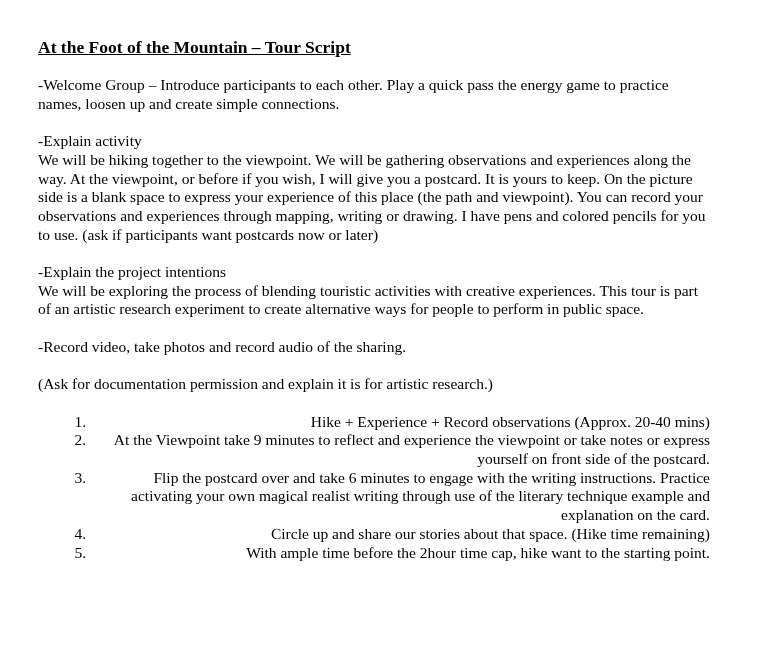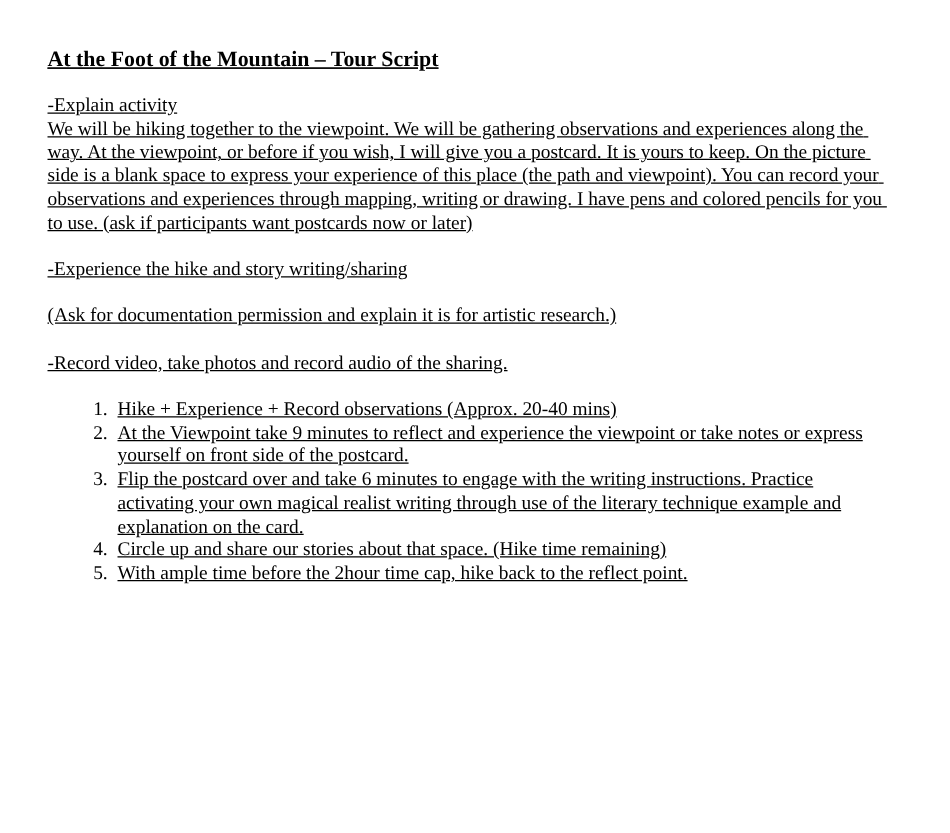--- a/index.html
+++ b/index.html
@@ -11,61 +11,63 @@
     width: 760px;
     height: 652px;
     box-sizing: border-box;
     padding: 38px 50px 0 38px;
     background: #ffffff;
     color: #000000;
     font-family: "Liberation Serif", "DejaVu Serif", serif;
     font-size: 15.5px;
     line-height: 18.7px;
     overflow: hidden;
-    text-decoration: underline;
   }
   .title {
     font-size: 17.5px;
     font-weight: bold;
     text-decoration: underline;
     margin: 0 0 19px 0;
     line-height: 19px;
   }
   .block {
     margin: 0 0 18.7px 0;
     white-space: pre-wrap; 
   }
   ol.steps {
     margin: 0;
     padding-left: 52px; 
+    text-align: right;
   }
   ol.steps li {
     margin: 0;
     padding-left: 4px;
   }
 </style>
 </head>
 <body>
 
 <div class="page">
 
   <h1 class="title">At the Foot of the Mountain – Tour Script</h1>
 
+  <p class="block">-Welcome Group – Introduce participants to each other. Play a quick pass the energy game to practice names, loosen up and create simple connections.</p>
 
   <p class="block">-Explain activity
 We will be hiking together to the viewpoint. We will be gathering observations and experiences along the way. At the viewpoint, or before if you wish, I will give you a postcard. It is yours to keep. On the picture side is a blank space to express your experience of this place (the path and viewpoint). You can record your observations and experiences through mapping, writing or drawing. I have pens and colored pencils for you to use. (ask if participants want postcards now or later)</p>
 
+  <p class="block">-Explain the project intentions
+We will be exploring the process of blending touristic activities with creative experiences. This tour is part of an artistic research experiment to create alternative ways for people to perform in public space.</p>
 
-  <p class="block">-Experience the hike and story writing/sharing</p>
+
+  <p class="block">-Record video, take photos and record audio of the sharing.</p>
 
   <p class="block">(Ask for documentation permission and explain it is for artistic research.)</p>
-
-  <p class="block">-Record video, take photos and record audio of the sharing.</p>
 
   <ol class="steps">
     <li>Hike + Experience + Record observations (Approx. 20-40 mins)</li>
     <li>At the Viewpoint take 9 minutes to reflect and experience the viewpoint or take notes or express yourself on front side of the postcard.</li>
     <li>Flip the postcard over and take 6 minutes to engage with the writing instructions. Practice activating your own magical realist writing through use of the literary technique example and explanation on the card.</li>
     <li>Circle up and share our stories about that space. (Hike time remaining)</li>
-    <li>With ample time before the 2hour time cap, hike back to the reflect point.</li>
+    <li>With ample time before the 2hour time cap, hike want to the starting point.</li>
   </ol>
 
 </div>
 
 </body></html>

